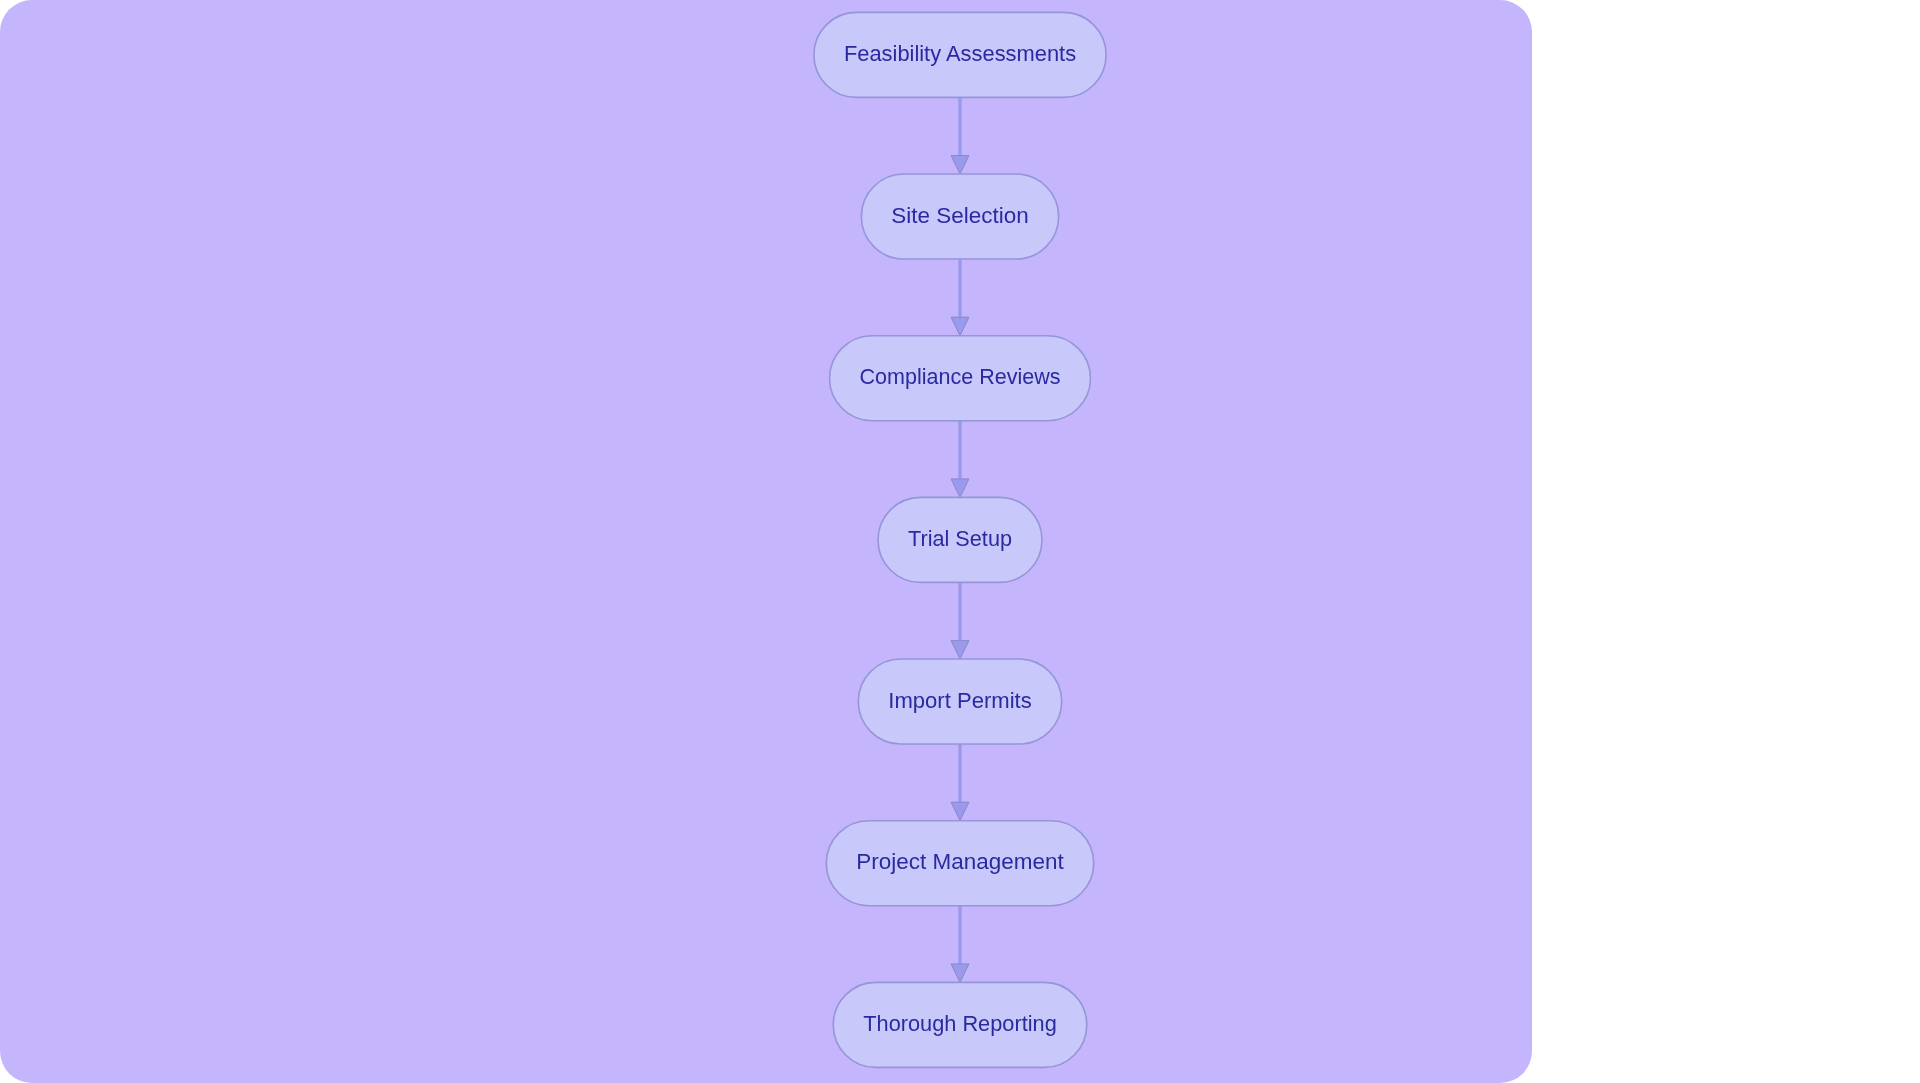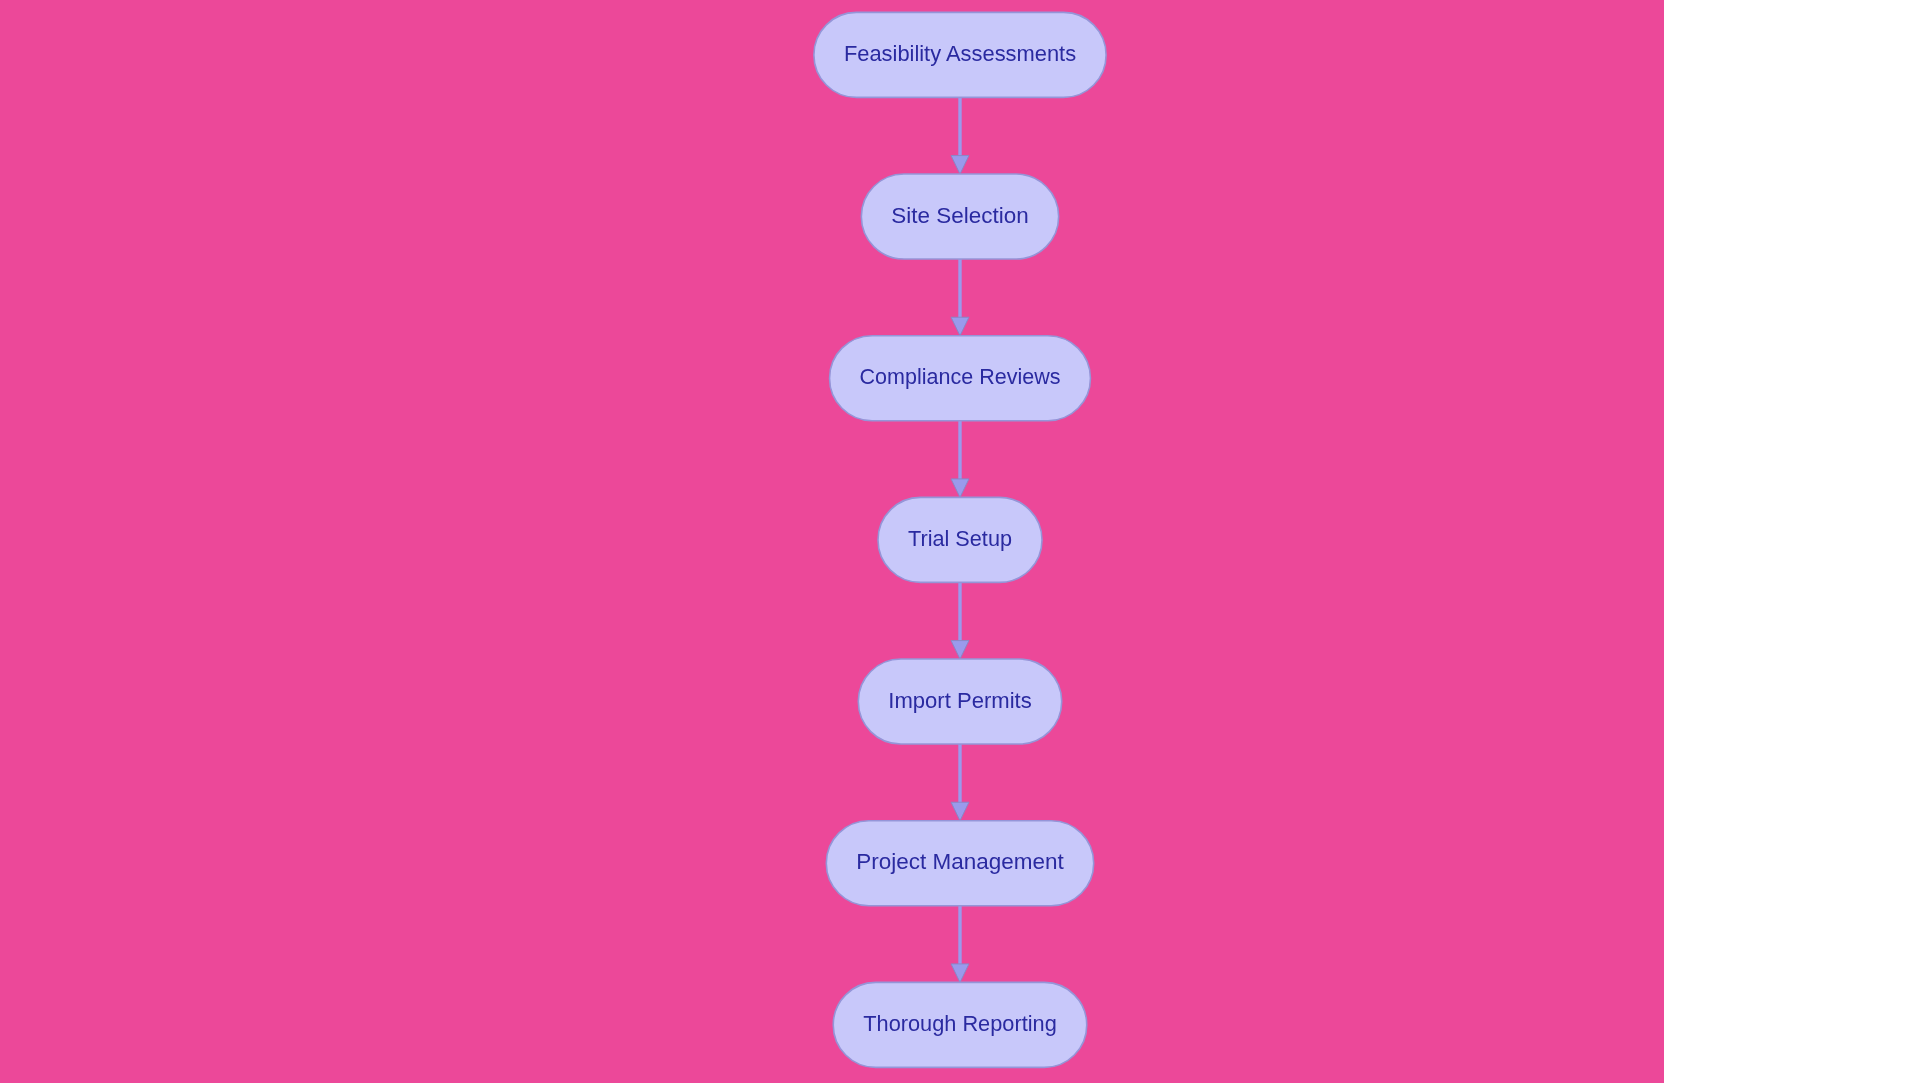--- a/index.html
+++ b/index.html
@@ -1,19 +1,19 @@
 <!DOCTYPE html>
 <html><head>
 <meta charset="utf-8">
 <title>Flowchart</title>
 <style>
   html,body{margin:0;padding:0;background:#ffffff;}
   body{width:1920px;height:1083px;overflow:hidden;
        font-family:"Liberation Sans",sans-serif;}
-  #stage{position:relative;width:1664px;height:1083px;background:#ec4899;overflow:hidden;}
+  #stage{position:relative;width:1532px;height:1083px;background:#c4b5fd;overflow:hidden;border-radius:32px;}
   svg.diagram{position:absolute;left:0;top:0;width:1920px;height:1083px;display:block;
               will-change:opacity;transform:translateZ(0);}
   .node-label{font-family:"Liberation Sans",sans-serif;font-size:22.5px;font-weight:400;
               dominant-baseline:middle;text-anchor:middle;}
 </style>
 </head>
 <body>
 
 <div id="stage">
   <svg class="diagram" viewBox="0 0 1920 1083" shape-rendering="geometricPrecision">

